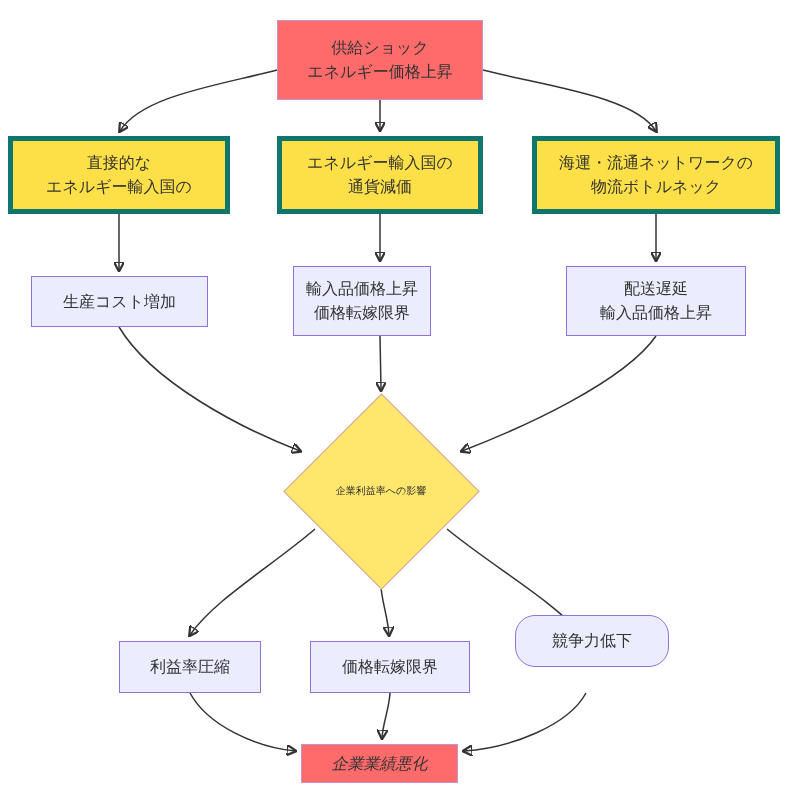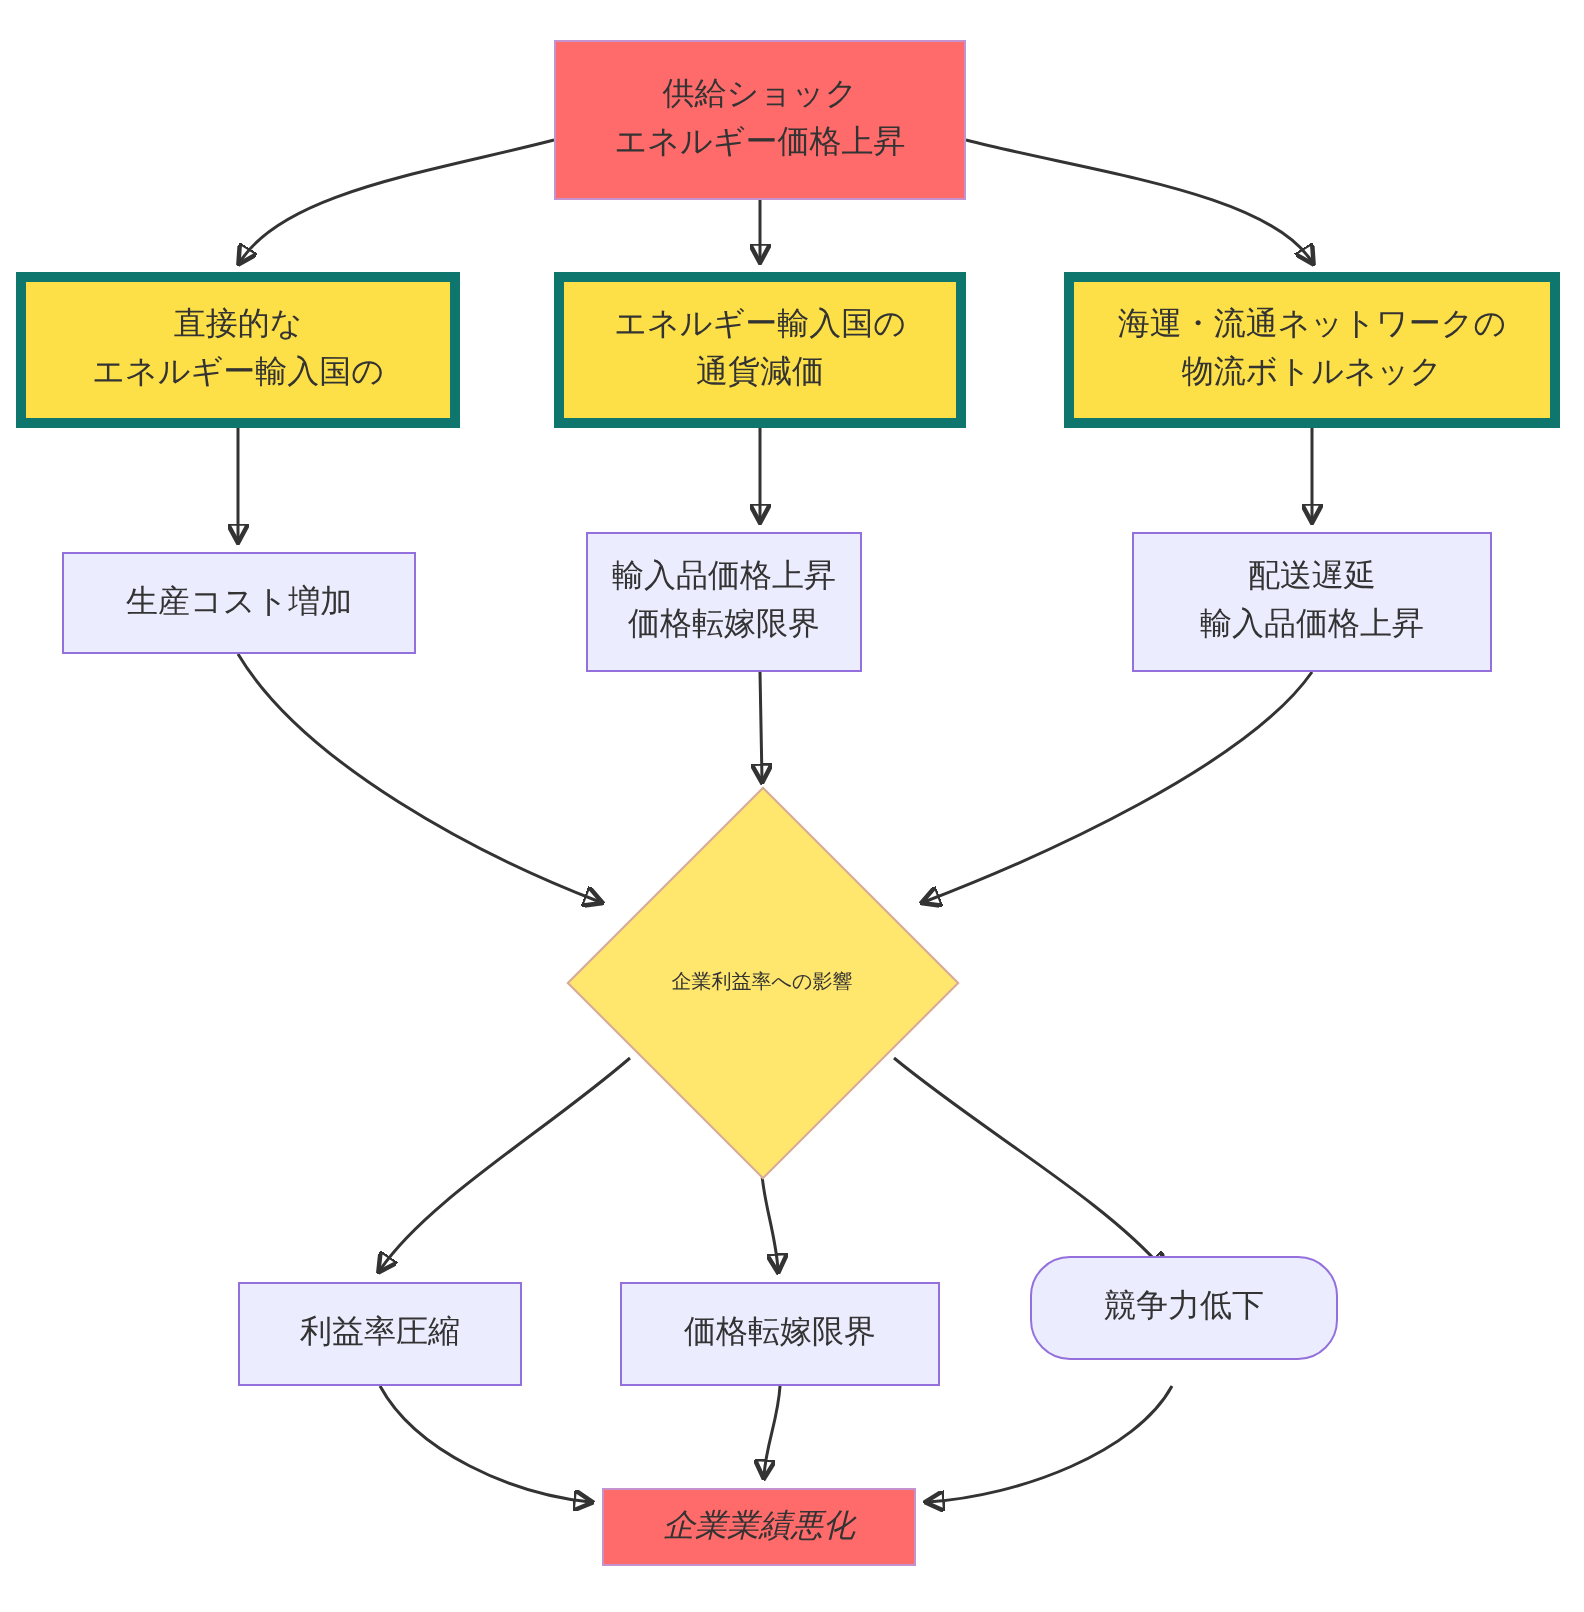--- a/index.html
+++ b/index.html
@@ -36,21 +36,21 @@
   
   #nd-supply   {left:277px;top:8px;  width:206px;height:80px;margin-top:12px;}
   #nd-energy   {left:8px;  top:136px;width:222px;height:78px;}
   #nd-currency {left:277px;top:136px;width:206px;height:78px;align-items:center;}
   #nd-shipping {left:532px;top:136px;width:248px;height:78px;}
   #nd-production{left:31px; top:276px;width:177px;height:51px;}
   #nd-import   {left:293px;top:266px;width:138px;height:70px;}
   #nd-delivery {left:566px;top:266px;width:180px;height:70px;}
   #nd-margin   {left:119px;top:641px;width:142px;height:52px;}
   #nd-pricepass{left:310px;top:641px;width:160px;height:52px;}
-  #nd-compet   {left:515px;top:628px;width:154px;height:52px;border-radius:20px;}
+  #nd-compet   {left:515px;top:615px;width:154px;height:52px;border-radius:20px;}
   #nd-result   {left:301px;top:744px;width:157px;height:39px;font-style:italic;}
 </style>
 </head>
 <body>
 
 <div id="canvas">
 
   <svg id="edge-layer" viewBox="0 0 792 806" xmlns="http://www.w3.org/2000/svg">
     <defs>
       <marker id="arrow" viewBox="0 0 7 7" markerWidth="7" markerHeight="7" refX="5.5" refY="3.5" orient="auto">

